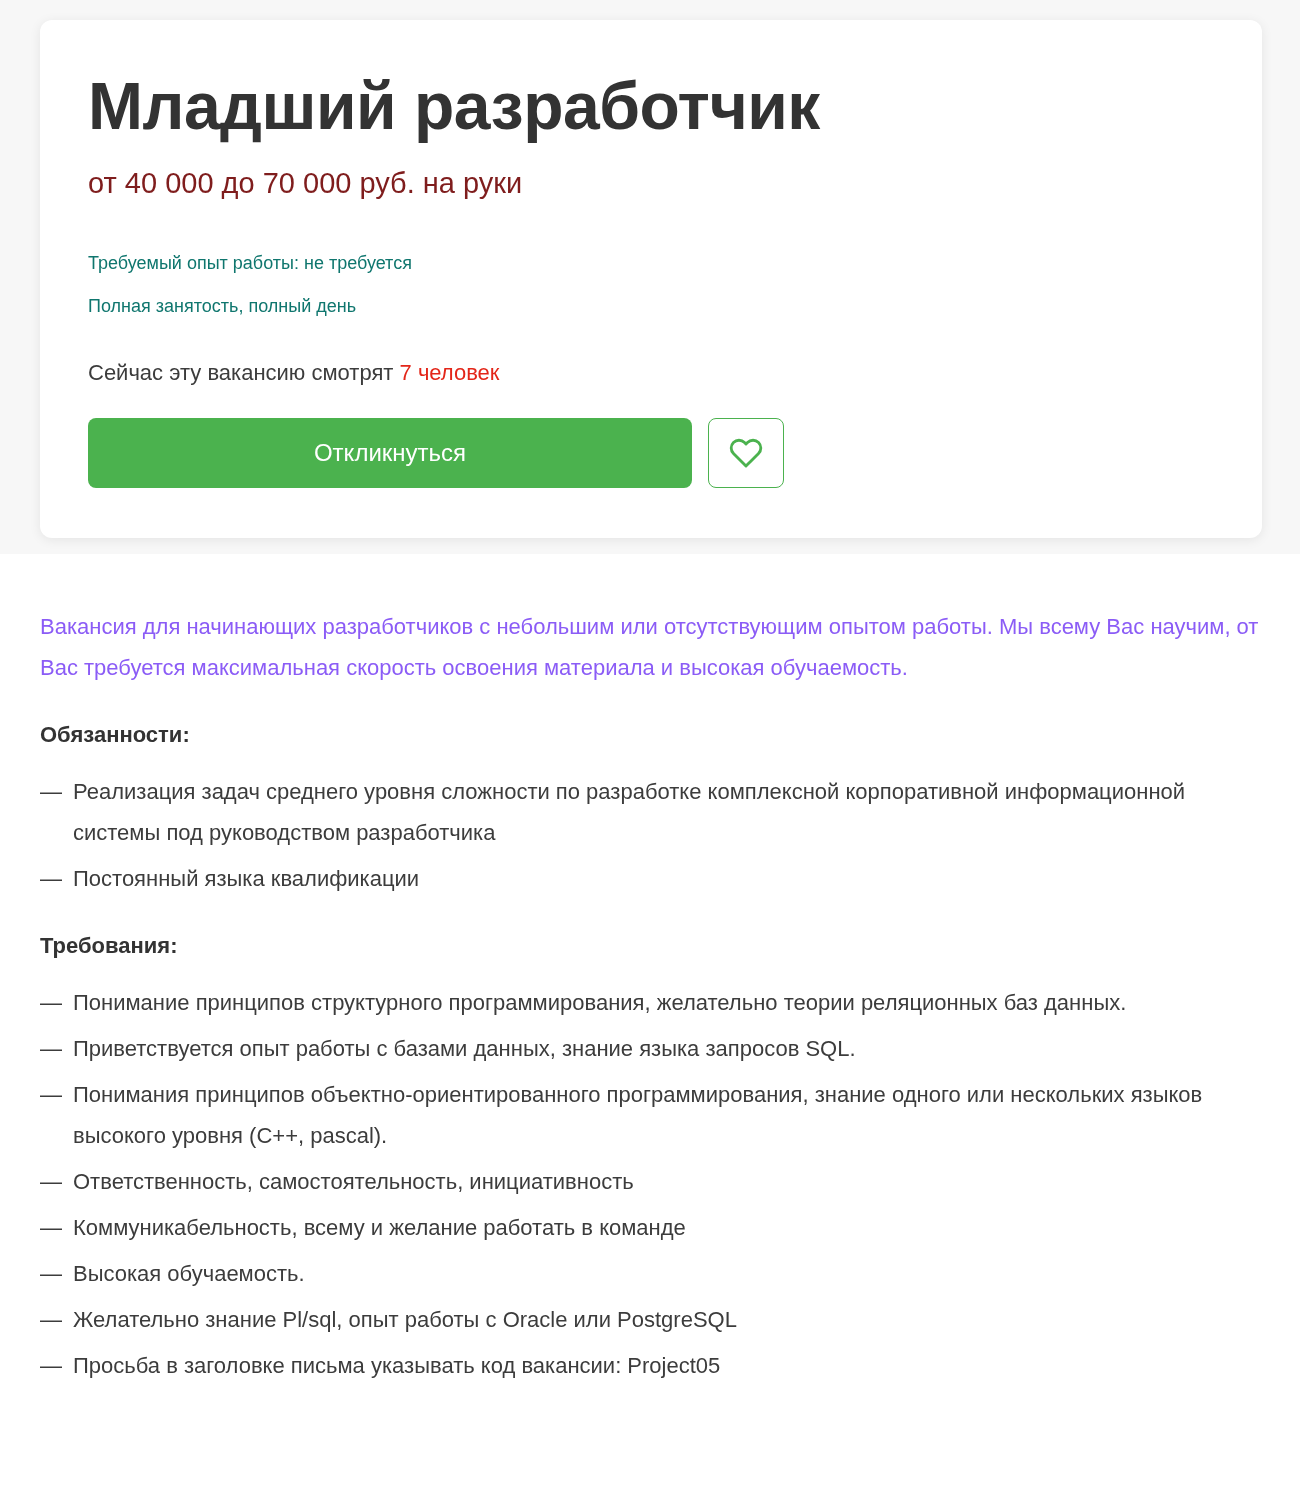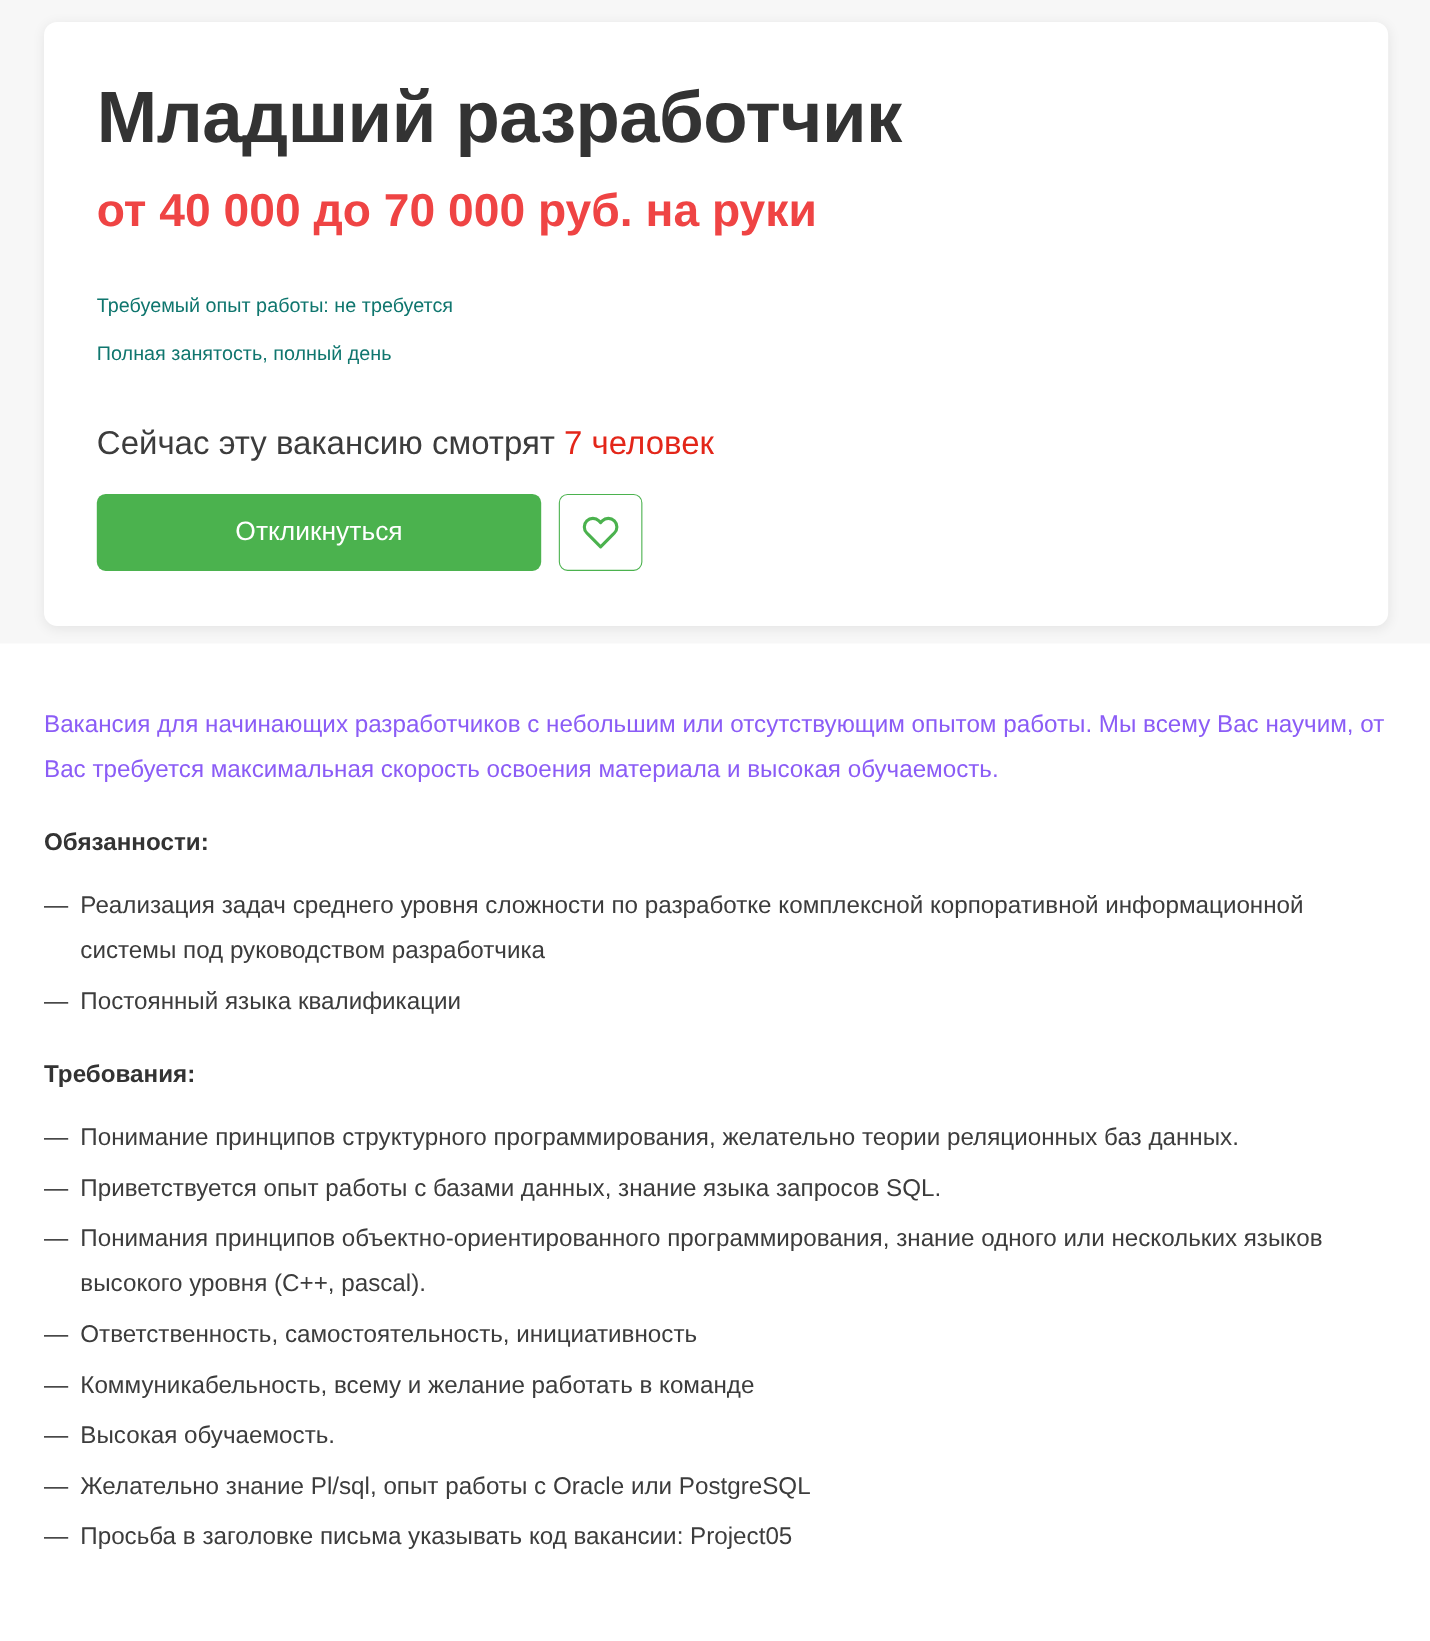--- a/index.html
+++ b/index.html
@@ -25,46 +25,46 @@
   }
   .vacancy-title {
     font-size: 66px;
     line-height: 1.1;
     font-weight: bold;
     color: #333333;
     margin: 0 0 24px 0;
     letter-spacing: -0.5px;
   }
   .vacancy-salary {
-    font-size: 42px;
-    font-weight: bold;
-    color: #ef4444;
+    font-size: 29px;
+    font-weight: normal;
+    color: #7f1d1d;
     margin: 0 0 42px 0;
   }
   .meta-line {
     font-size: 18px;
     line-height: 43px;
     color: #0f766e;
   }
   .viewers {
-    font-size: 30px;
+    font-size: 22px;
     line-height: 30px;
-    margin-top: 46px;
+    margin-top: 30px;
     color: #3c3c3c;
   }
   .viewers-count { color: var(--alert-red, #e32619); }
 
   .actions {
     display: flex;
     align-items: center;
     gap: 16px;
     margin-top: 30px;
   }
   .apply-btn {
-    width: 404px;
+    width: 604px;
     height: 70px;
     background: var(--accent-green, #4bb24e);
     border: none;
     border-radius: 8px;
     color: #ffffff;
     font-size: 24px;
     font-family: "Liberation Sans", sans-serif;
     cursor: pointer;
   }
   .fav-btn {

